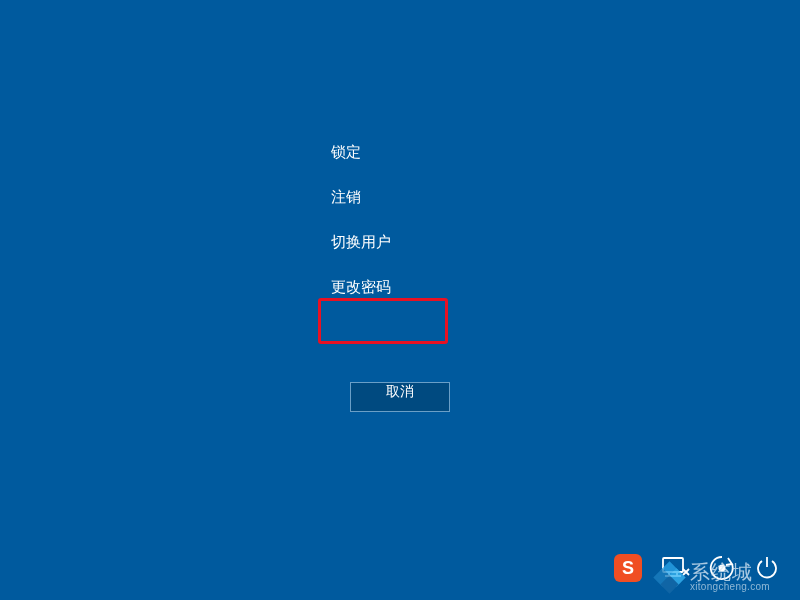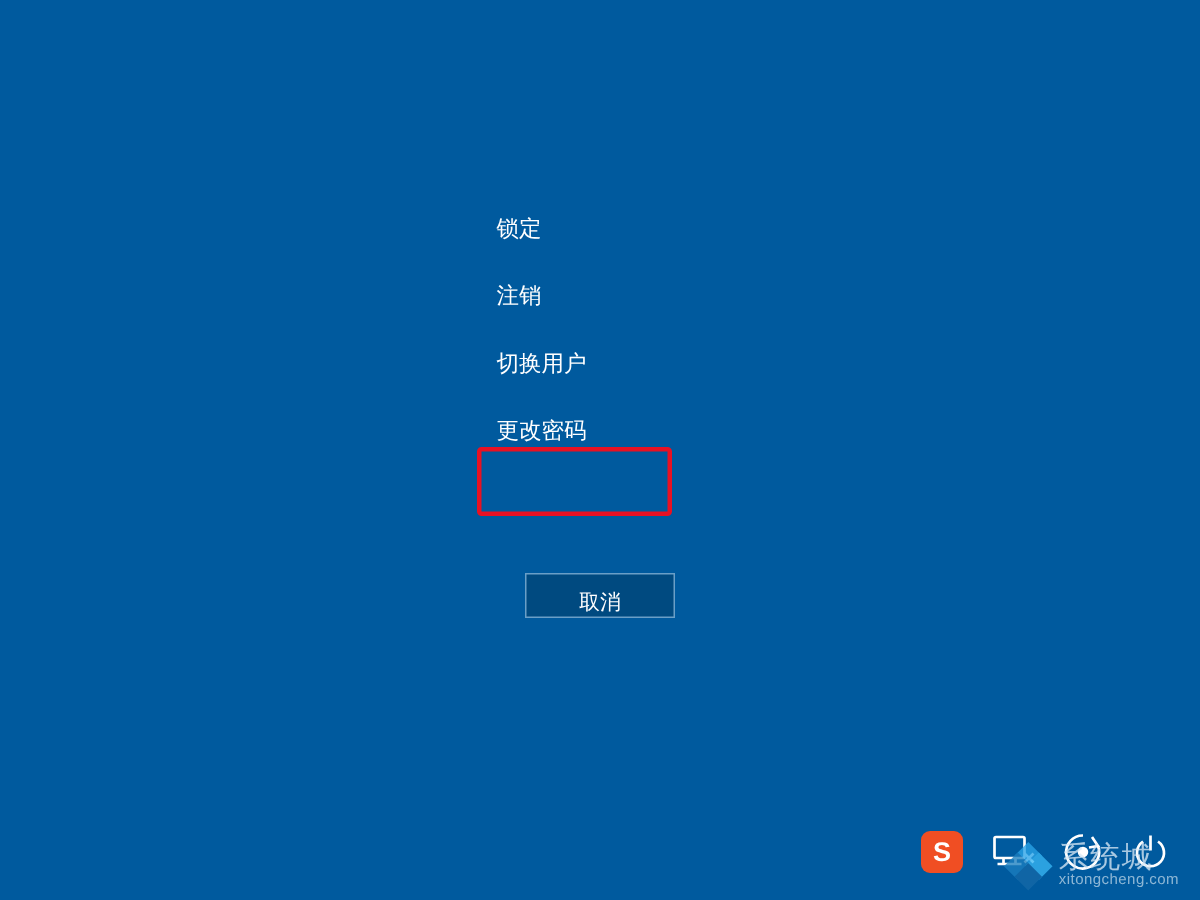--- a/index.html
+++ b/index.html
@@ -43,21 +43,21 @@
       position: absolute;
       left: 350px;
       top: 382px;
       width: 100px;
       height: 30px;
       background: #004a80;
       border: 1px solid #6a9fc7;
       color: #ffffff;
       font-size: 14px;
       display: flex;
-      align-items: flex-end;
+      align-items: flex-start;
       justify-content: center;
       cursor: pointer;
     }
     .taskbar-icons {
       position: absolute;
       right: 20px;
       bottom: 18px;
       display: flex;
       align-items: center;
       gap: 18px;
@@ -83,21 +83,21 @@
     }
     .network-icon svg,
     .ease-icon svg,
     .power-icon svg {
       stroke: #ffffff;
       fill: none;
       stroke-width: 1.8;
     }
     .watermark {
       position: absolute;
-      right: 14px;
+      right: 30px;
       bottom: 8px;
       display: flex;
       align-items: center;
       gap: 6px;
       opacity: 0.78;
       pointer-events: none;
     }
     .watermark-logo {
       width: 30px;
       height: 30px;

